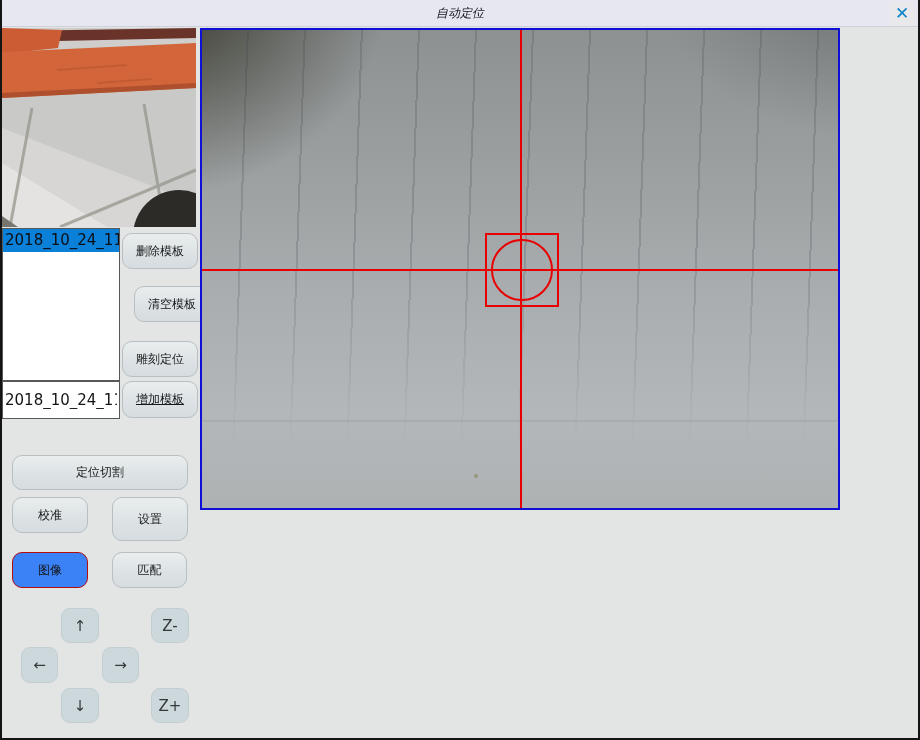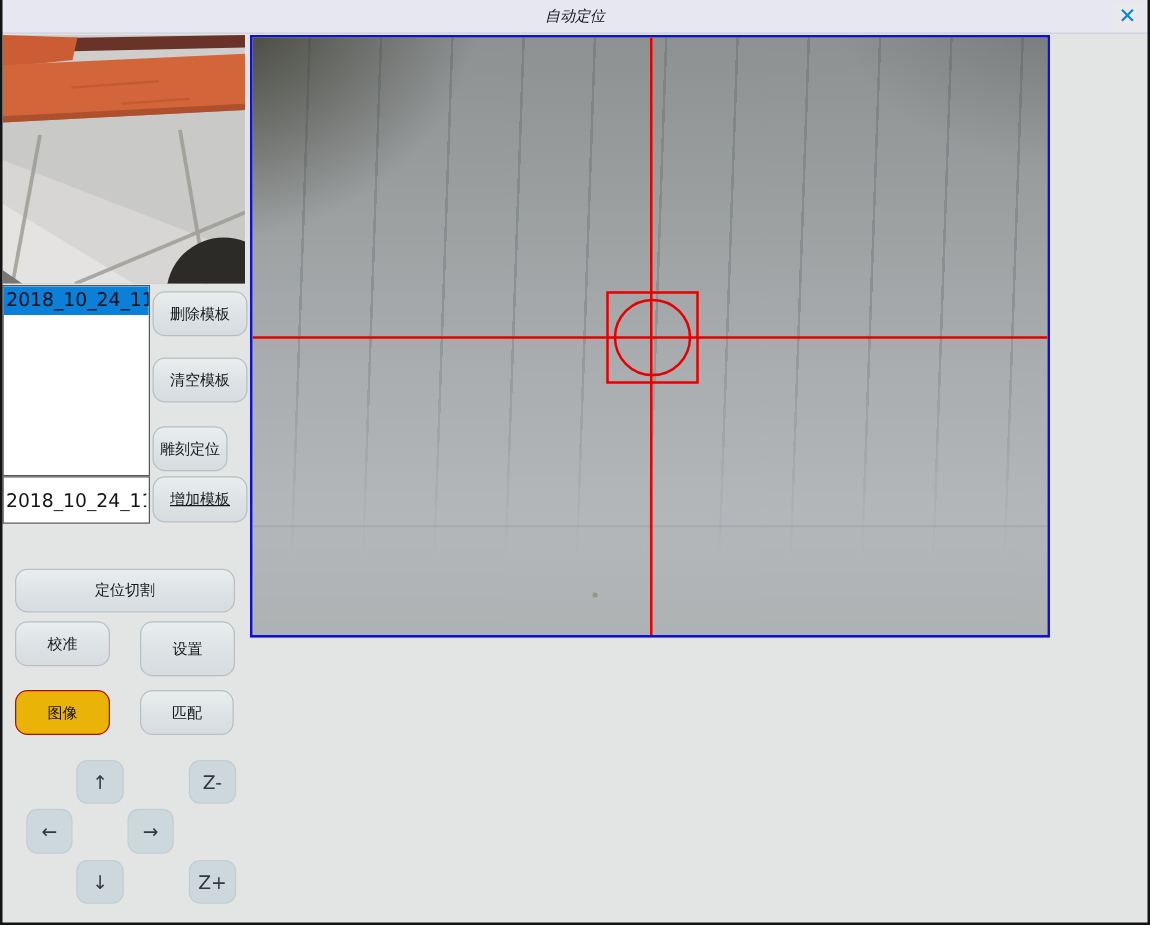--- a/index.html
+++ b/index.html
@@ -57,28 +57,28 @@
   .btn {
     position: absolute;
     display: flex; align-items: center; justify-content: center;
     background: linear-gradient(180deg, #e9edee 0%, #dde3e5 55%, #d6dcdf 100%);
     border: 1px solid #b7bfc3; border-radius: 10px;
     font-size: 12px; color: #17181a; cursor: pointer;
     font-family: "DejaVu Sans", "Liberation Sans", sans-serif;
     white-space: nowrap;
   }
   .btn-delete  { left: 122px; top: 233px; width: 76px; height: 36px; }
-  .btn-clear   { left: 122px; top: 286px; width: 76px; height: 36px; }
-  .btn-engrave { left: 122px; top: 341px; width: 60px; height: 36px; }
+  .btn-clear   { left: 134px; top: 286px; width: 76px; height: 36px; }
+  .btn-engrave { left: 122px; top: 341px; width: 76px; height: 36px; }
   .btn-add     { left: 122px; top: 381px; width: 76px; height: 37px; text-decoration: underline; }
   .btn-cut     { left: 12px;  top: 443px; width: 176px; height: 35px; margin-top: 12px; }
   .btn-cal     { left: 12px;  top: 497px; width: 76px; height: 36px; }
   .btn-set     { left: 112px; top: 497px; width: 76px; height: 44px; font-family: Liberation Serif, serif; }
   .btn-img     { left: 12px;  top: 552px; width: 76px; height: 36px;
-                 background: #eab308; border-color: #b40d0d; color: #151515; }
+                 background: #3b82f6; border-color: #b40d0d; color: #151515; }
   .btn-match   { left: 112px; top: 552px; width: 75px; height: 36px; }
   .jog {
     background: #cdd8dc; border: 1px solid #c3ced3; border-radius: 9px;
     font-size: 15px; color: #33383c;
   }
   .jog-up     { left: 61px;  top: 608px; width: 38px; height: 35px; }
   .jog-zminus { left: 151px; top: 608px; width: 38px; height: 35px; }
   .jog-left   { left: 21px;  top: 647px; width: 37px; height: 36px; }
   .jog-right  { left: 102px; top: 647px; width: 37px; height: 36px; }
   .jog-down   { left: 61px;  top: 688px; width: 38px; height: 35px; }

